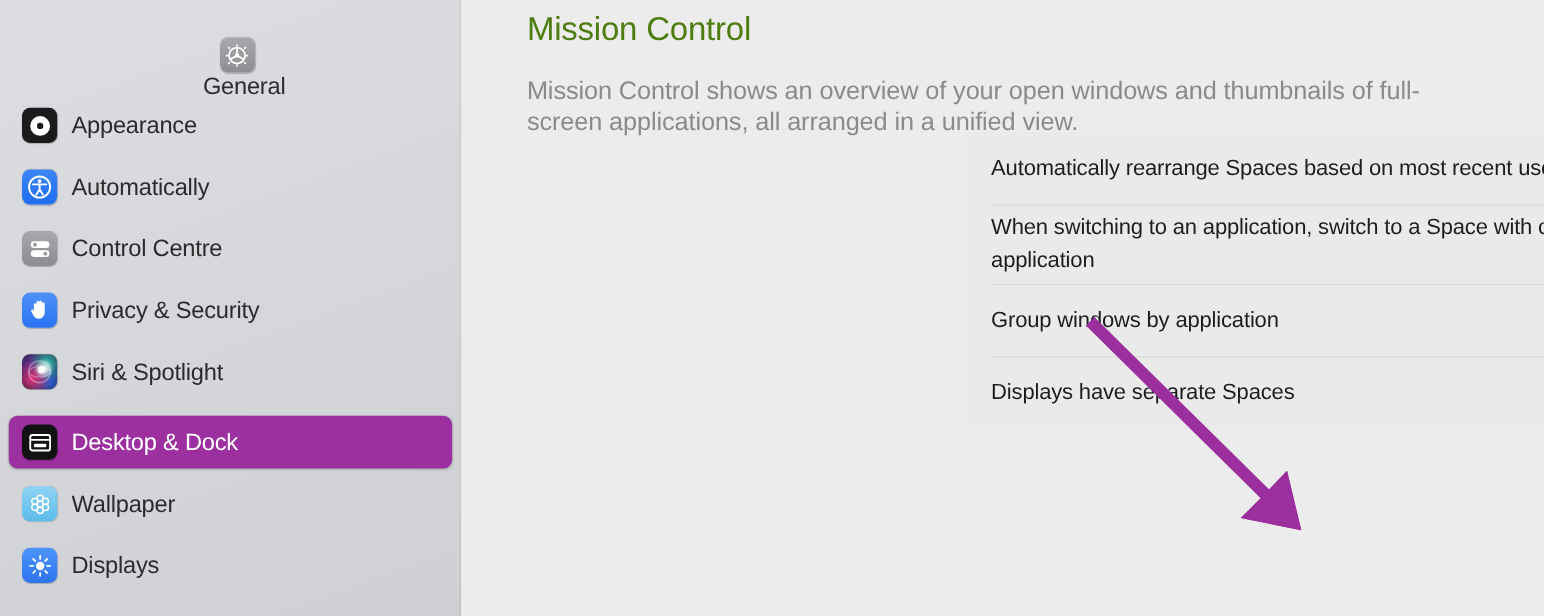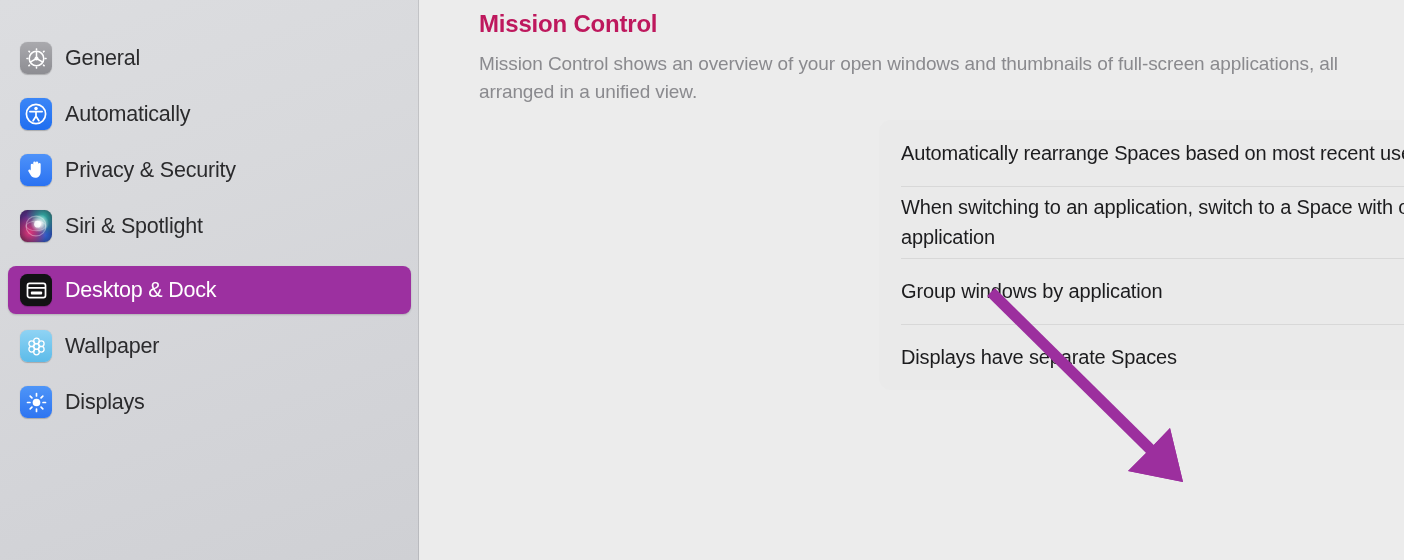--- a/index.html
+++ b/index.html
@@ -96,29 +96,29 @@
   
   .content {
     position: relative;
     flex: 1 1 auto;
     height: 560px;
     background: #ececec;
     padding: 0 24px 0 60px;
   }
 
   .page-title {
-    font-size: 24px;
-    font-weight: bold;
-    color: #be185d;
+    font-size: 30px;
+    font-weight: normal;
+    color: #4d7c0f;
     letter-spacing: -0.2px;
     margin-top: 10px;
   }
   .page-desc {
-    margin-top: 12px;
-    font-size: 19px;
+    margin-top: 24px;
+    font-size: 23px;
     line-height: 28px;
     color: #8a8a8e;
     max-width: 860px;
     letter-spacing: -0.1px;
   }
 
   .card {
     position: absolute;
     left: 460px;
     top: 120px;
@@ -173,21 +173,21 @@
   }
 </style>
 </head>
 <body>
 
 <div class="window">
 
   <nav class="sidebar">
     <div class="nav-list">
 
-      <div class="nav-item" style="margin-top:34px;">
+      <div class="nav-item" style="margin-top:34px;flex-direction:column;">
         <span class="nav-icon ic-general">
           <svg width="23" height="23" viewBox="0 0 24 24" aria-hidden="true">
             <g fill="none" stroke="#ffffff" stroke-width="1.7">
               <circle cx="12" cy="12" r="7.6"></circle>
               <circle cx="12" cy="12" r="2.1" fill="#ffffff" stroke="none"></circle>
               <path d="M12 12 L12 4.4 M12 12 L18.6 15.8 M12 12 L5.4 15.8" stroke-width="1.6"></path>
             </g>
             <g fill="#ffffff">
               <rect x="11.2" y="1.3" width="1.6" height="2.3" rx="0.5"></rect>
               <rect x="11.2" y="20.4" width="1.6" height="2.3" rx="0.5"></rect>
@@ -196,33 +196,54 @@
               <rect x="3.6" y="3.6" width="1.6" height="2.3" rx="0.5" transform="rotate(-45 4.4 4.7)"></rect>
               <rect x="18.8" y="3.6" width="1.6" height="2.3" rx="0.5" transform="rotate(45 19.6 4.7)"></rect>
               <rect x="3.6" y="18.1" width="1.6" height="2.3" rx="0.5" transform="rotate(45 4.4 19.2)"></rect>
               <rect x="18.8" y="18.1" width="1.6" height="2.3" rx="0.5" transform="rotate(-45 19.6 19.2)"></rect>
             </g>
           </svg>
         </span>
         <span class="nav-label">General</span>
       </div>
 
+      <div class="nav-item">
+        <span class="nav-icon ic-appearance">
+          <svg width="23" height="23" viewBox="0 0 24 24" aria-hidden="true">
+            <circle cx="12" cy="12" r="9.4" fill="#ffffff"></circle>
+            <path d="M12 2.6 a9.4 9.4 0 0 1 0 18.8 a5.6 5.6 0 0 0 0 -18.8 z" fill="#1b1b1d"></path>
+            <circle cx="12" cy="12" r="3.0" fill="#1b1b1d"></circle>
+          </svg>
+        </span>
+        <span class="nav-label">Appearance</span>
+      </div>
 
       <div class="nav-item">
         <span class="nav-icon ic-access">
           <svg width="24" height="24" viewBox="0 0 24 24" aria-hidden="true">
             <circle cx="12" cy="12" r="9.6" fill="none" stroke="#ffffff" stroke-width="1.7"></circle>
             <circle cx="12" cy="6.6" r="1.75" fill="#ffffff"></circle>
             <path d="M5.9 9.6 h12.2" stroke="#ffffff" stroke-width="1.75" stroke-linecap="round"></path>
             <path d="M12 9.6 v4.6 M12 14.2 l-2.9 4.6 M12 14.2 l2.9 4.6" stroke="#ffffff" stroke-width="1.75" stroke-linecap="round" fill="none"></path>
           </svg>
         </span>
         <span class="nav-label">Automatically</span>
       </div>
 
+      <div class="nav-item">
+        <span class="nav-icon ic-control">
+          <svg width="23" height="23" viewBox="0 0 24 24" aria-hidden="true">
+            <rect x="3.2" y="4.6" width="17.6" height="6.3" rx="3.15" fill="#ffffff"></rect>
+            <circle cx="7.1" cy="7.75" r="1.85" fill="#9a9a9f"></circle>
+            <rect x="3.2" y="13.1" width="17.6" height="6.3" rx="3.15" fill="#ffffff"></rect>
+            <circle cx="16.9" cy="16.25" r="1.85" fill="#9a9a9f"></circle>
+          </svg>
+        </span>
+        <span class="nav-label">Control Centre</span>
+      </div>
 
       <div class="nav-item">
         <span class="nav-icon ic-privacy">
           <svg width="22" height="22" viewBox="0 0 24 24" aria-hidden="true">
             <path d="M6.3 13.3 V6.4 a1.35 1.35 0 0 1 2.7 0 V4.0 a1.35 1.35 0 0 1 2.7 0 V4.0 a1.35 1.35 0 0 1 2.7 0 V5.6 a1.35 1.35 0 0 1 2.7 0 v7.9 c0 4.2 -2.6 7.0 -5.9 7.0 c-2.4 0 -4.0 -1.1 -5.1 -3.0 l-2.3 -3.9 a1.4 1.4 0 0 1 2.3 -1.6 z" fill="#ffffff"></path>
           </svg>
         </span>
         <span class="nav-label">Privacy &amp; Security</span>
       </div>
 

